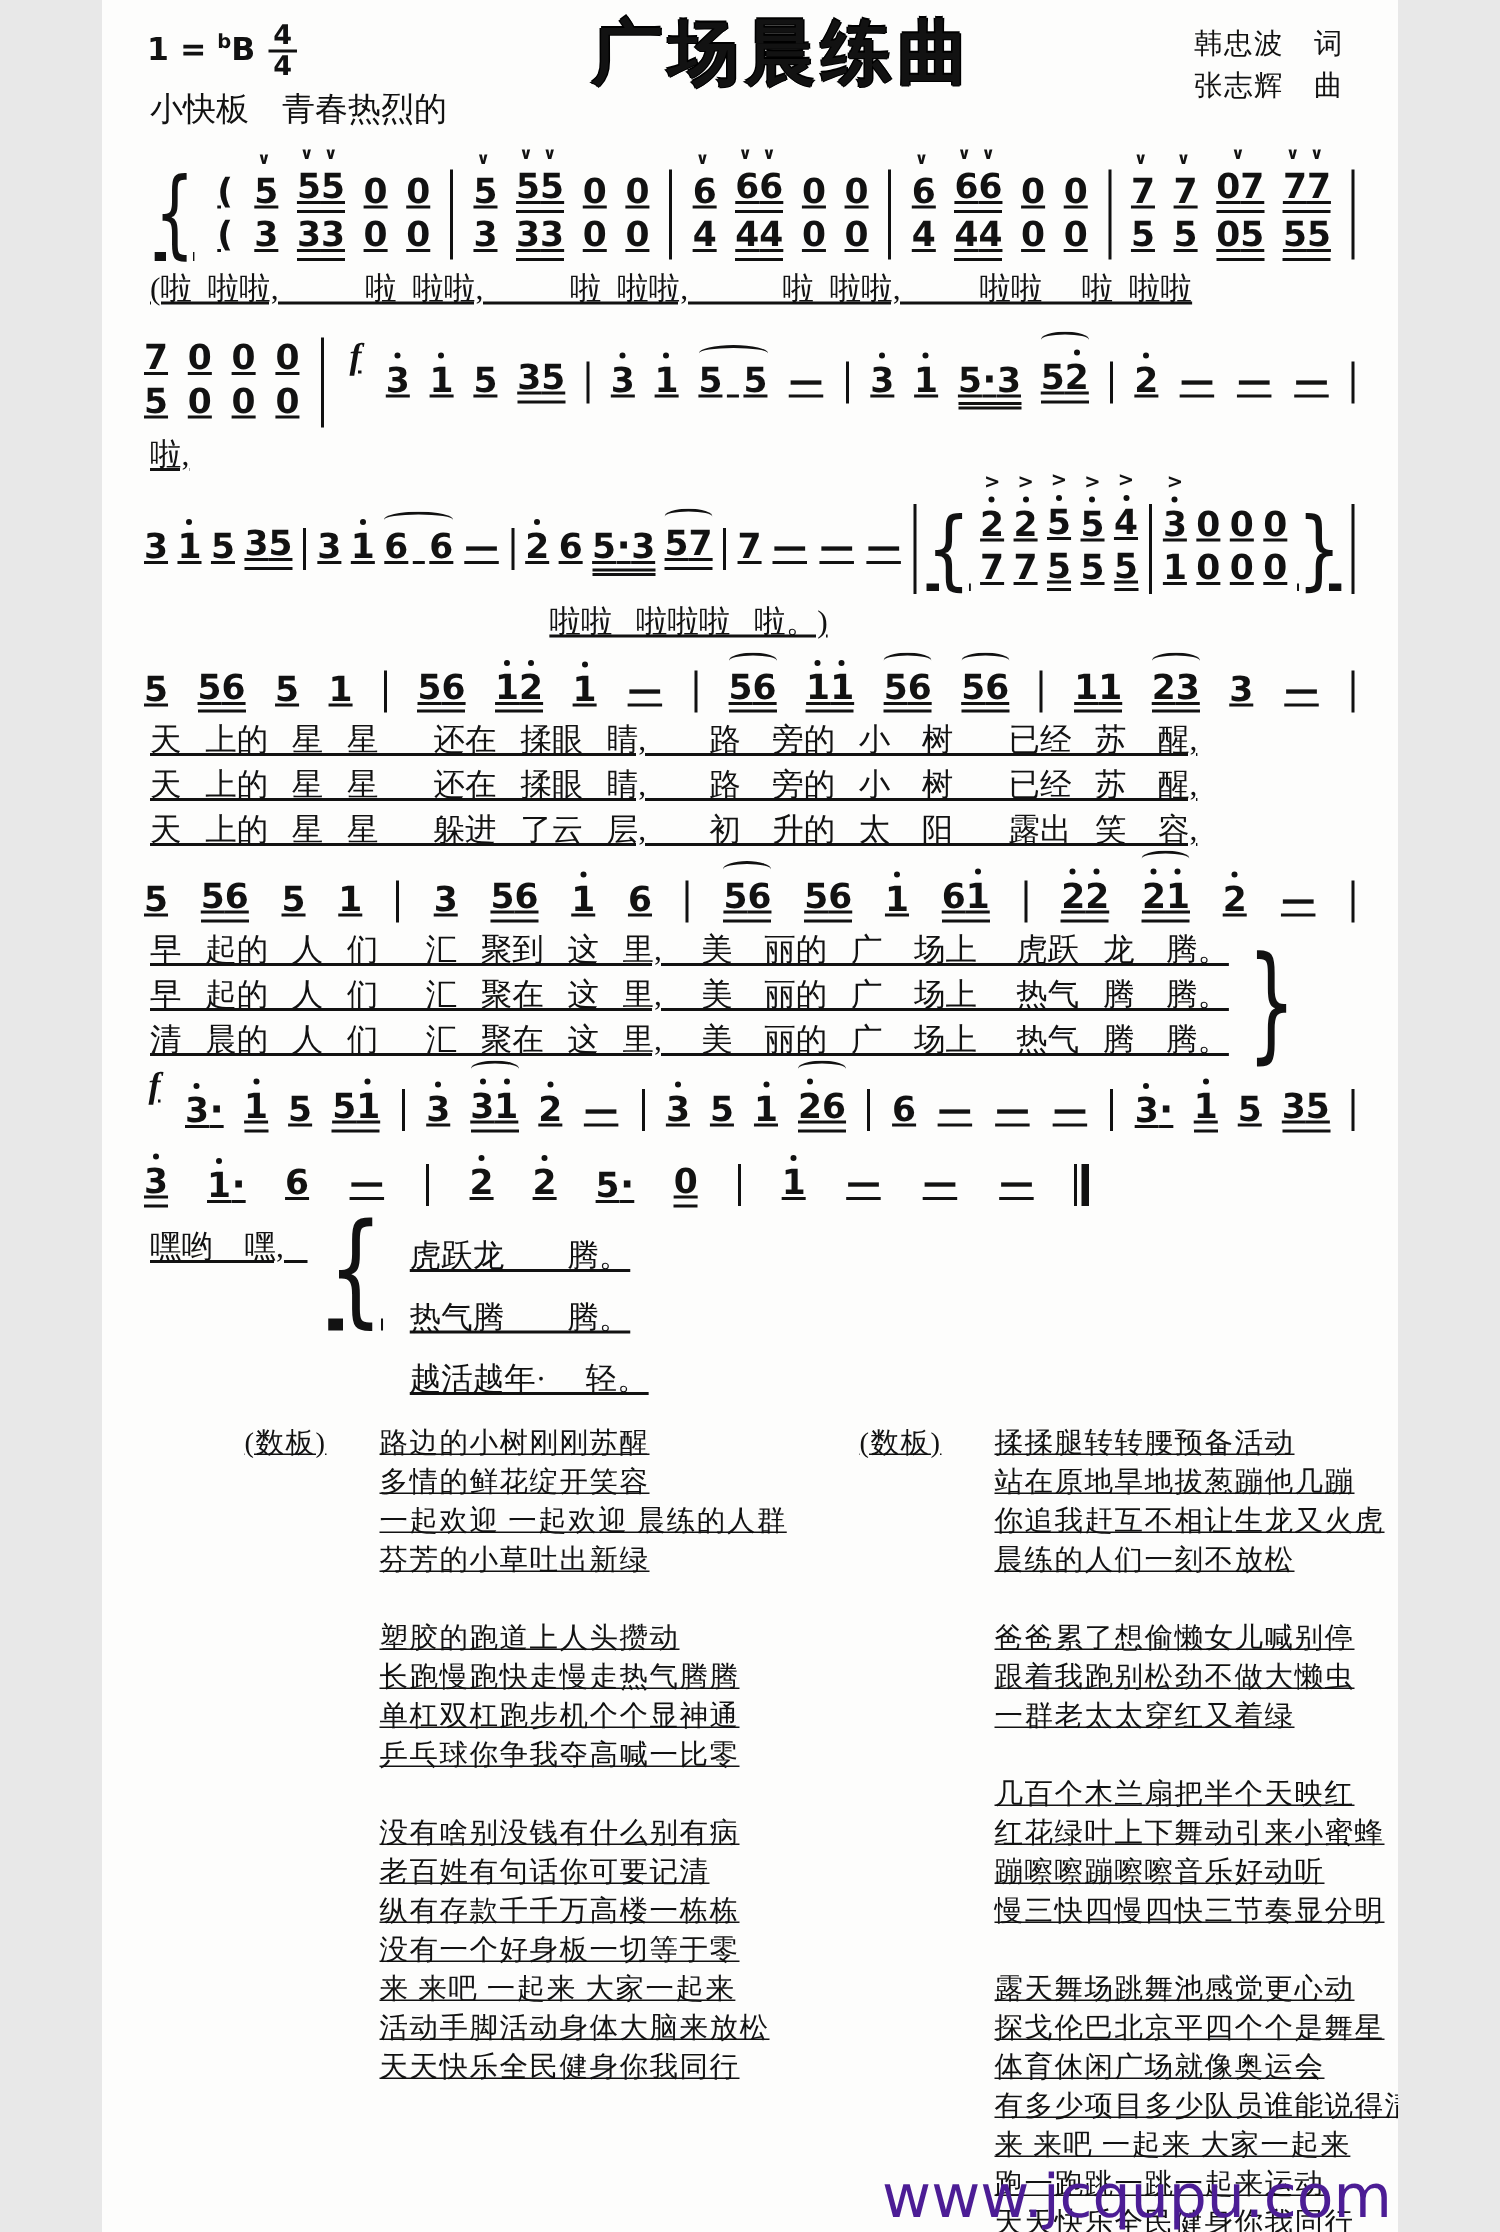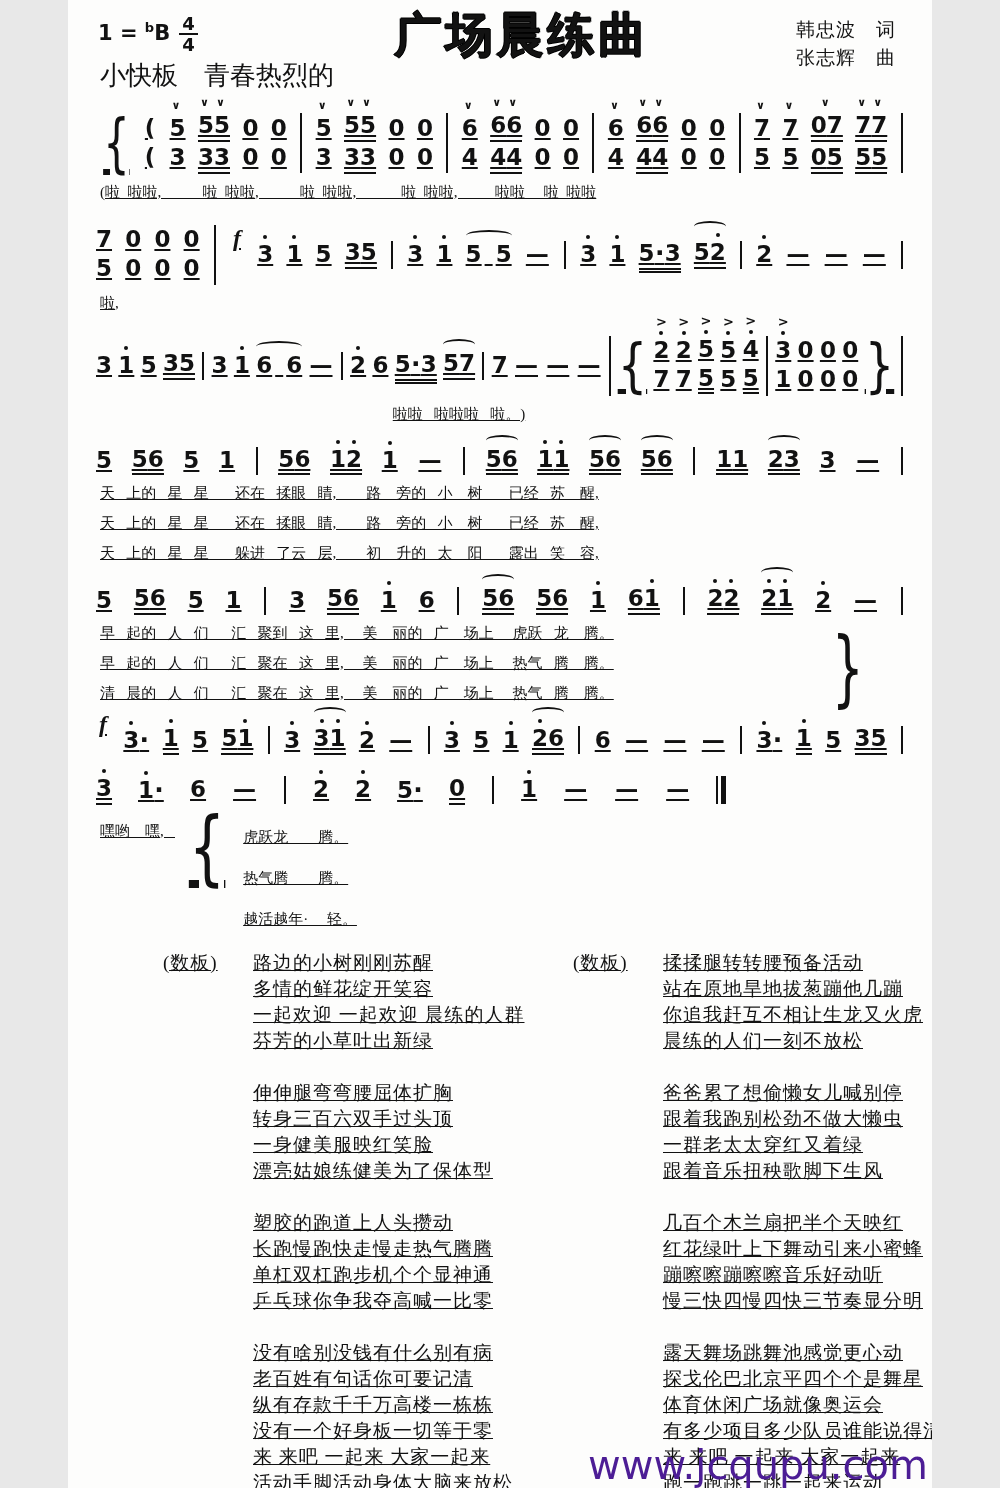--- a/index.html
+++ b/index.html
@@ -11,21 +11,21 @@
   .key { position:absolute; left:30px; top:14px; font:700 21px "DejaVu Sans",sans-serif; }
   .key sup { font-size:13px; vertical-align:super; }
   .meter { display:inline-flex; flex-direction:column; text-align:center; margin-left:9px;
            vertical-align:middle; font-size:18px; line-height:19px; }
   .mtop { border-bottom:2px solid #111; padding:0 3px; }
   .title { position:absolute; left:0; right:0; top:4px; text-align:center;
            font:900 47px "DejaVu Sans",sans-serif; letter-spacing:4px;
            text-shadow:1px 0 0 #000,-1px 0 0 #000,0 1px 0 #000,0 -1px 0 #000;padding-left:44px; }
   .credits { position:absolute; right:36px; top:16px; font-size:19px; line-height:28px; }
   .credits div { letter-spacing:1px; }
-  .tempo { position:absolute; left:32px; top:58px; font-size:26px; }
+  .tempo { position:absolute; left:32px; top:58px; font-size:22px; }
 
   
   .music { padding:0 28px; }
   .system { position:relative; margin-bottom:2px; }
   .notes { display:flex; justify-content:space-between; align-items:center; padding-top:19px; }
   .notes.jstart { justify-content:flex-start; gap:26px; }
 
   .grp { position:relative; display:inline-flex; align-items:baseline;
          font:700 23px "DejaVu Sans",sans-serif; }
   .u1 { border-bottom:2px solid #111; padding-bottom:1px; }
@@ -52,21 +52,21 @@
   .bar-end i.b2 { width:5px; }
   .col2 { display:inline-flex; flex-direction:column; align-items:center; row-gap:3px; }
   .gbrace { font:400 64px "DejaVu Sans",sans-serif; line-height:56px; transform:scaleX(.65);
             margin-right:-6px; align-self:center; }
   .vbrace { font:400 58px "DejaVu Sans",sans-serif; line-height:52px; transform:scaleX(.8);
             align-self:center; margin:0 -4px; }
   .close-brace { position:absolute; right:30px; bottom:-2px; font:400 84px "DejaVu Sans",sans-serif;
                  transform:scaleX(.6); line-height:78px; }
   .big-brace { font:400 82px "DejaVu Sans",sans-serif; transform:scaleX(.7); line-height:76px; margin:0 6px; }
 
-  .lyric { font-size:15px; white-space:pre; margin-top:6px; line-height:24px; padding-left:4px; }
+  .lyric { font-size:21px; white-space:pre; margin-top:6px; line-height:24px; padding-left:4px; }
   .lyric.lright { text-align:center; padding-right:86px; }
   .lyr-row { display:flex; align-items:flex-start; margin-top:4px; }
   .lyr-row .lyric.inline { margin-top:10px; }
   .lyr-col .lyric { margin-top:16px; line-height:25px; }
 
   
   .shuban { display:flex; gap:10px; padding:16px 0 0 95px; font-size:19px; line-height:26px; }
   .sb-col { display:flex; gap:10px; }
   .sb-col.left { flex:0 0 400px; }
   .sb-label { flex:0 0 80px; letter-spacing:1px; }
@@ -827,26 +827,20 @@
 
   <div class="shuban" id="shuban">
       <div class="sb-col left">
         <div class="sb-label">(数板)</div>
         <div class="sb-body">
           <div class="sb-stanza">
             <div class="sb-line">路边的小树刚刚苏醒</div>
             <div class="sb-line">多情的鲜花绽开笑容</div>
             <div class="sb-line">一起欢迎 一起欢迎 晨练的人群</div>
             <div class="sb-line">芬芳的小草吐出新绿</div>
-          </div>
-          <div class="sb-stanza">
-            <div class="sb-line">伸伸腿弯弯腰屈体扩胸</div>
-            <div class="sb-line">转身三百六双手过头顶</div>
-            <div class="sb-line">一身健美服映红笑脸</div>
-            <div class="sb-line">漂亮姑娘练健美为了保体型</div>
           </div>
           <div class="sb-stanza">
             <div class="sb-line">塑胶的跑道上人头攒动</div>
             <div class="sb-line">长跑慢跑快走慢走热气腾腾</div>
             <div class="sb-line">单杠双杠跑步机个个显神通</div>
             <div class="sb-line">乒乓球你争我夺高喊一比零</div>
           </div>
           <div class="sb-stanza">
             <div class="sb-line">没有啥别没钱有什么别有病</div>
             <div class="sb-line">老百姓有句话你可要记清</div>
@@ -864,21 +858,20 @@
           <div class="sb-stanza">
             <div class="sb-line">揉揉腿转转腰预备活动</div>
             <div class="sb-line">站在原地旱地拔葱蹦他几蹦</div>
             <div class="sb-line">你追我赶互不相让生龙又火虎</div>
             <div class="sb-line">晨练的人们一刻不放松</div>
           </div>
           <div class="sb-stanza">
             <div class="sb-line">爸爸累了想偷懒女儿喊别停</div>
             <div class="sb-line">跟着我跑别松劲不做大懒虫</div>
             <div class="sb-line">一群老太太穿红又着绿</div>
-            <div class="sb-line">跟着音乐扭秧歌脚下生风</div>
           </div>
           <div class="sb-stanza">
             <div class="sb-line">几百个木兰扇把半个天映红</div>
             <div class="sb-line">红花绿叶上下舞动引来小蜜蜂</div>
             <div class="sb-line">蹦嚓嚓蹦嚓嚓音乐好动听</div>
             <div class="sb-line">慢三快四慢四快三节奏显分明</div>
           </div>
           <div class="sb-stanza">
             <div class="sb-line">露天舞场跳舞池感觉更心动</div>
             <div class="sb-line">探戈伦巴北京平四个个是舞星</div>

